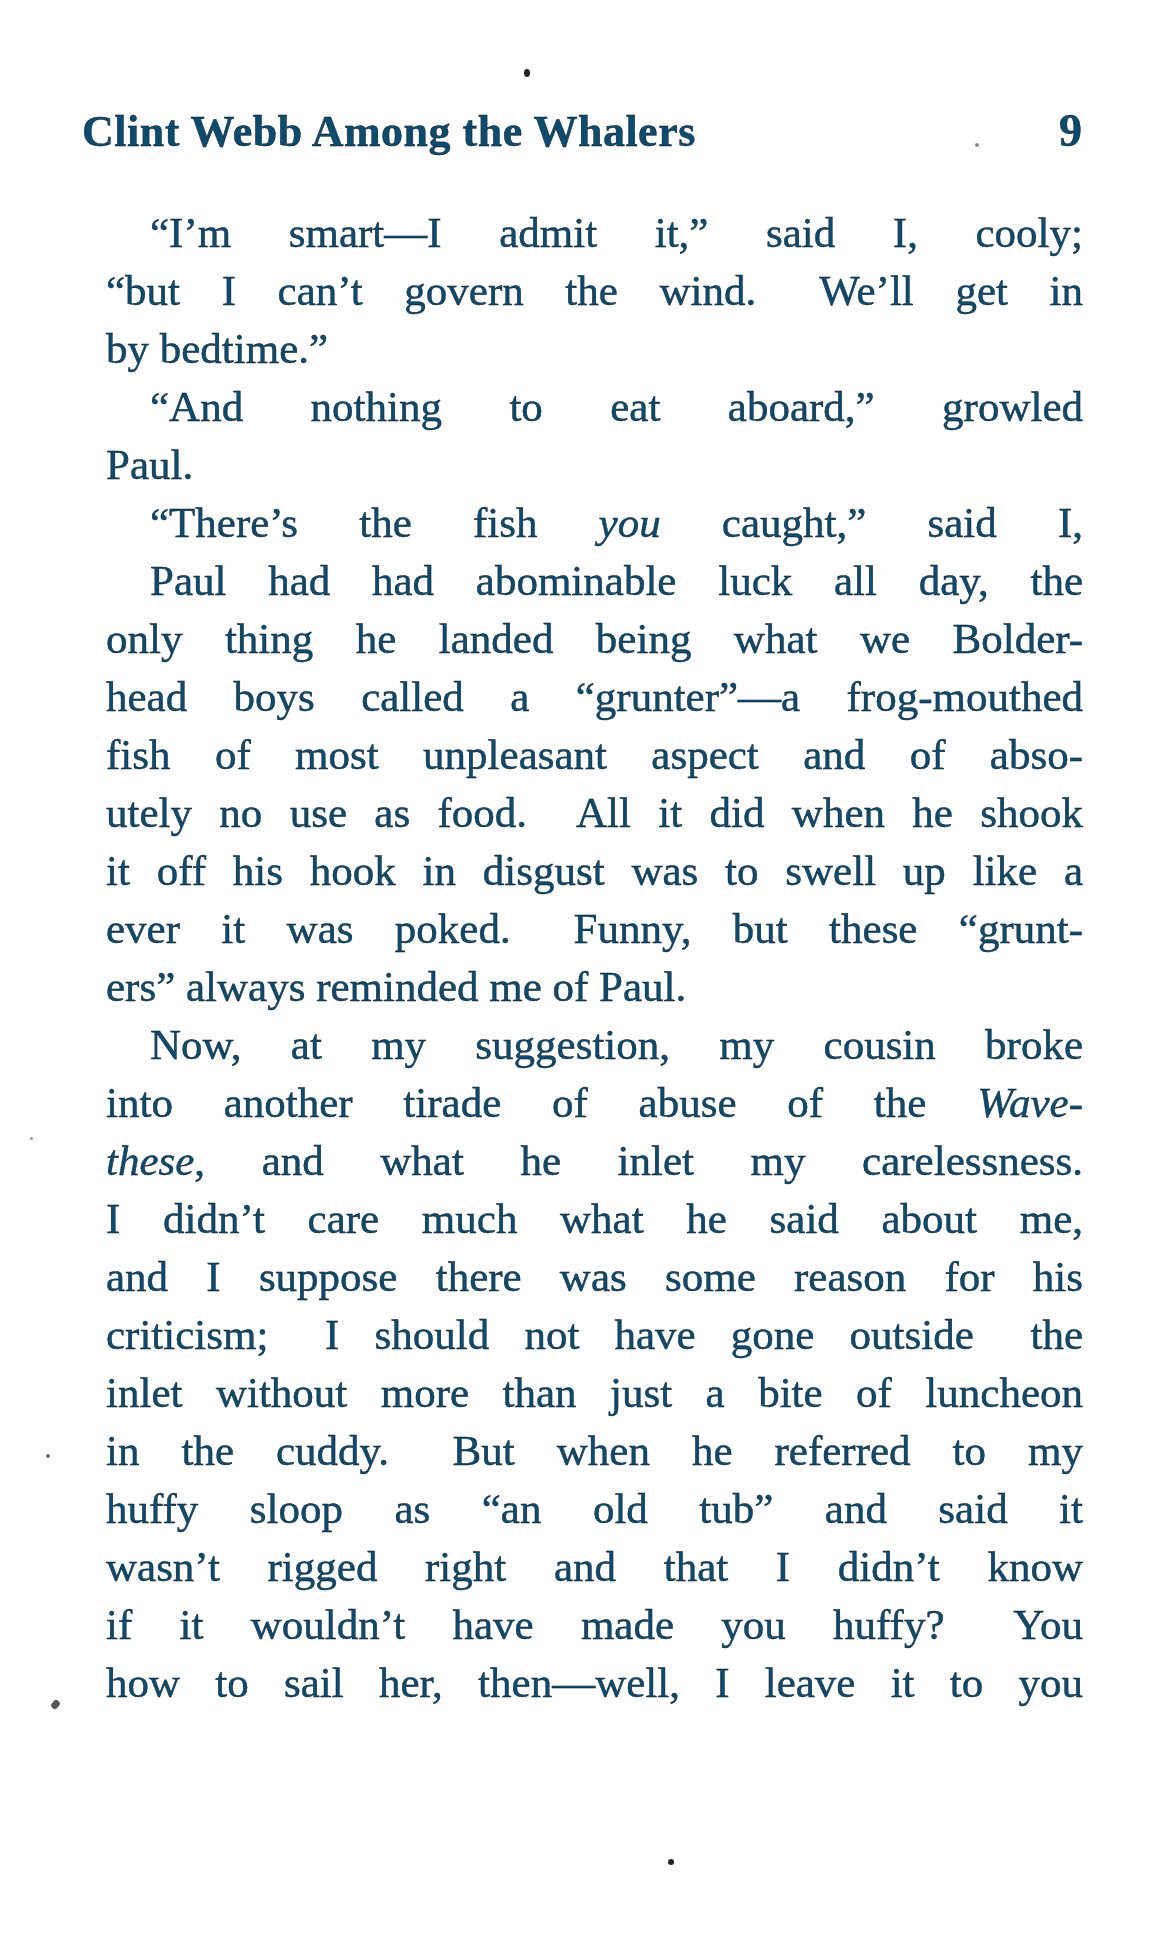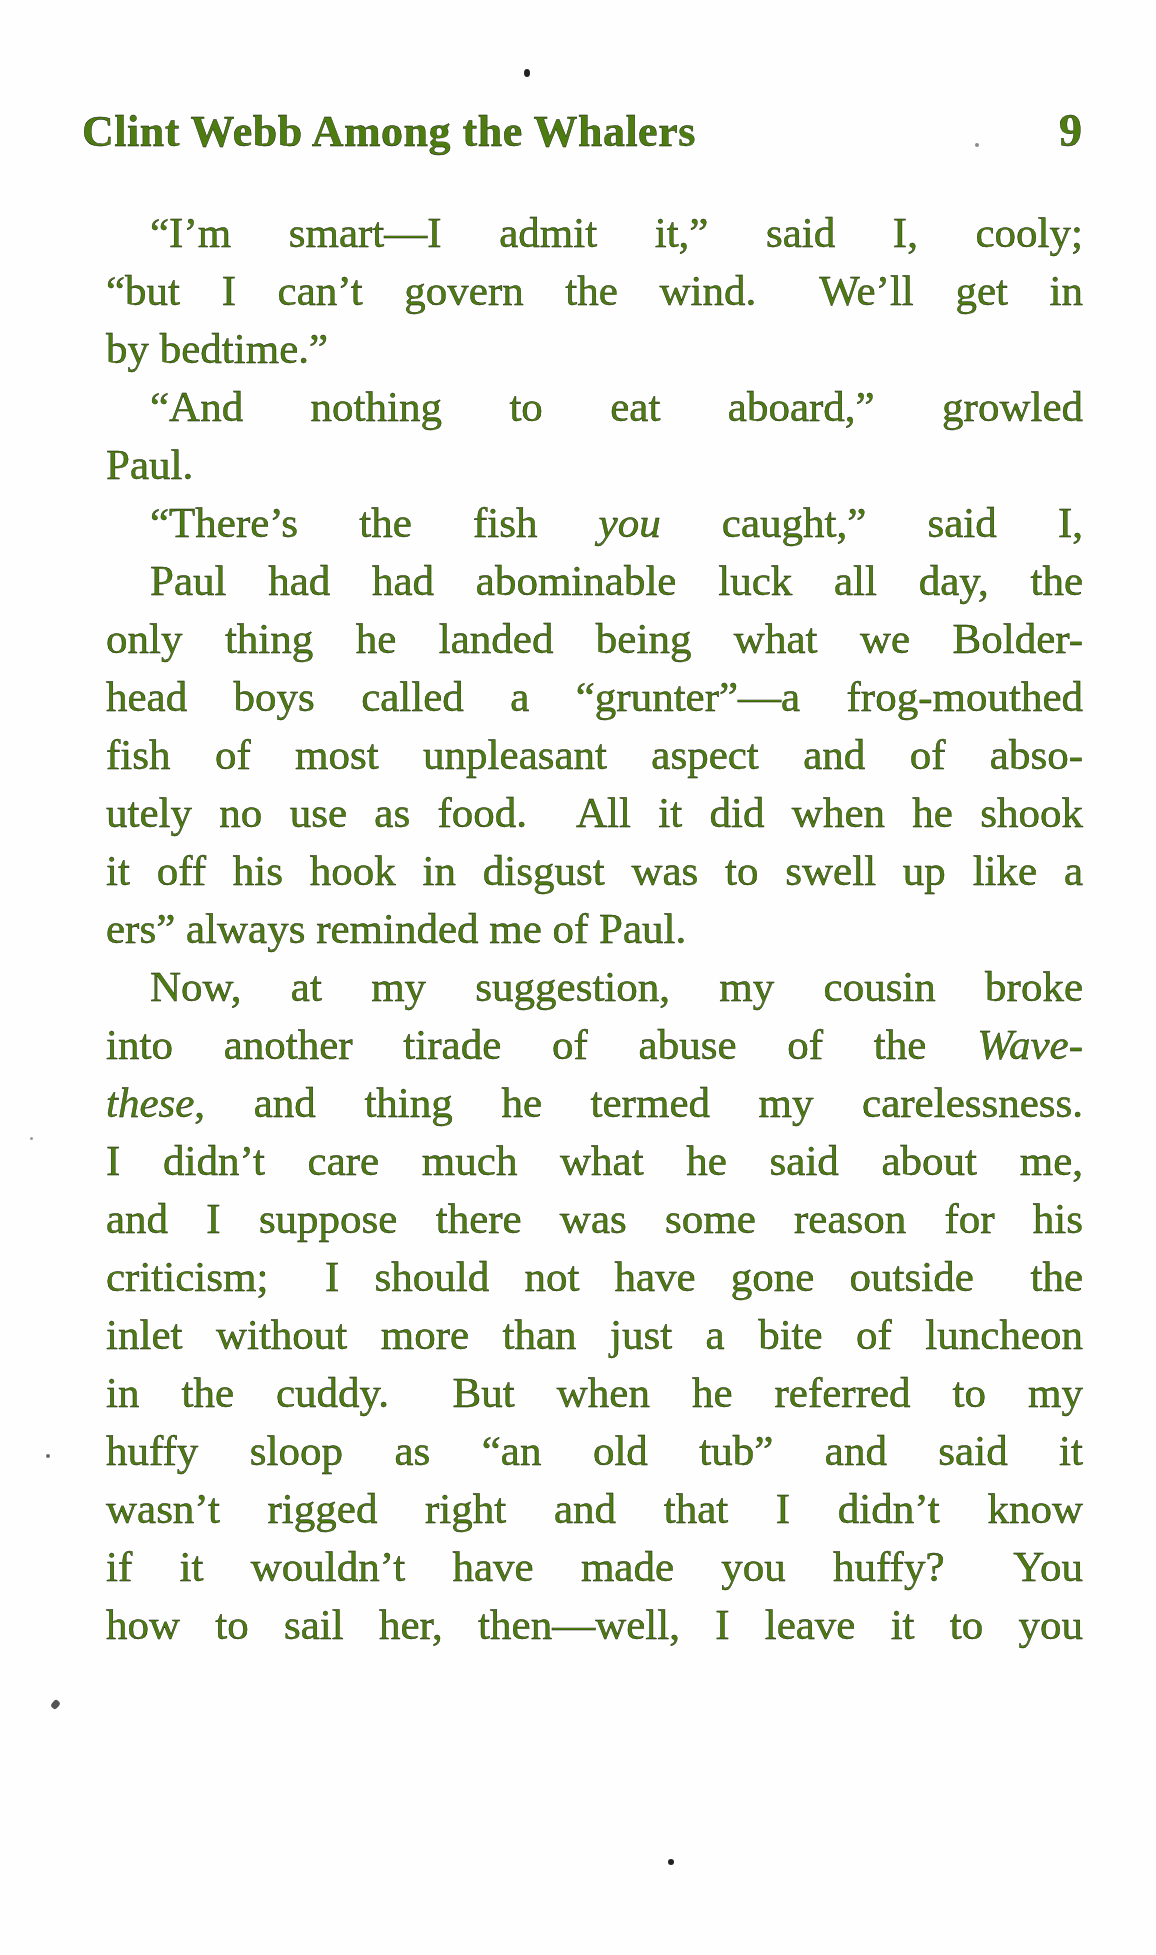--- a/index.html
+++ b/index.html
@@ -1,21 +1,21 @@
 <!DOCTYPE html>
 <html><head>
 <meta charset="utf-8">
 <style>
   html, body { margin: 0; padding: 0; background: #ffffff; }
   .page {
     position: relative;
     width: 1156px;
     height: 1955px;
     background: #fefefe;
-    color: #4d7c0f;
+    color: #0c4a6e;
     font-family: "Liberation Serif", serif;
     overflow: hidden;
     -webkit-text-stroke: 0.4px #131313;
   }
   .running-header {
     position: absolute;
     left: 82px;
     top: 104px;
     width: 1000px;
     display: flex;
@@ -76,26 +76,27 @@
       <div class="paragraph">
         <div class="line indent"><span>“There’s the fish </span><i>you</i><span> caught,” said I,</span></div>
       </div>
       <div class="paragraph">
         <div class="line indent"><span>Paul had had abominable luck all day, the</span></div>
         <div class="line"><span>only thing he landed being what we Bolder-</span></div>
         <div class="line"><span>head boys called a “grunter”—a frog-mouthed</span></div>
         <div class="line"><span>fish of most unpleasant aspect and of abso-</span></div>
         <div class="line"><span>utely no use as food.  All it did when he shook</span></div>
         <div class="line"><span>it off his hook in disgust was to swell up like a</span></div>
+        <div class="line"><span>ever it was poked.  Funny, but these “grunt-</span></div>
         <div class="line end"><span>ers” always reminded me of Paul.</span></div>
       </div>
       <div class="paragraph">
         <div class="line indent"><span>Now, at my suggestion, my cousin broke</span></div>
         <div class="line"><span>into another tirade of abuse of the </span><i>Wave-</i></div>
-        <div class="line"><i>these</i><span>, and thing he termed my carelessness.</span></div>
+        <div class="line"><i>these</i><span>, and what he inlet my carelessness.</span></div>
         <div class="line"><span>I didn’t care much what he said about me,</span></div>
         <div class="line"><span>and I suppose there was some reason for his</span></div>
         <div class="line"><span>criticism;  I should not have gone outside  the</span></div>
         <div class="line"><span>inlet without more than just a bite of luncheon</span></div>
         <div class="line"><span>in the cuddy.  But when he referred to my</span></div>
         <div class="line"><span>huffy sloop as “an old tub” and said it</span></div>
         <div class="line"><span>wasn’t rigged right and that I didn’t know</span></div>
         <div class="line"><span>if it wouldn’t have made you huffy?  You</span></div>
         <div class="line"><span>how to sail her, then—well, I leave it to you</span></div>
       </div>

